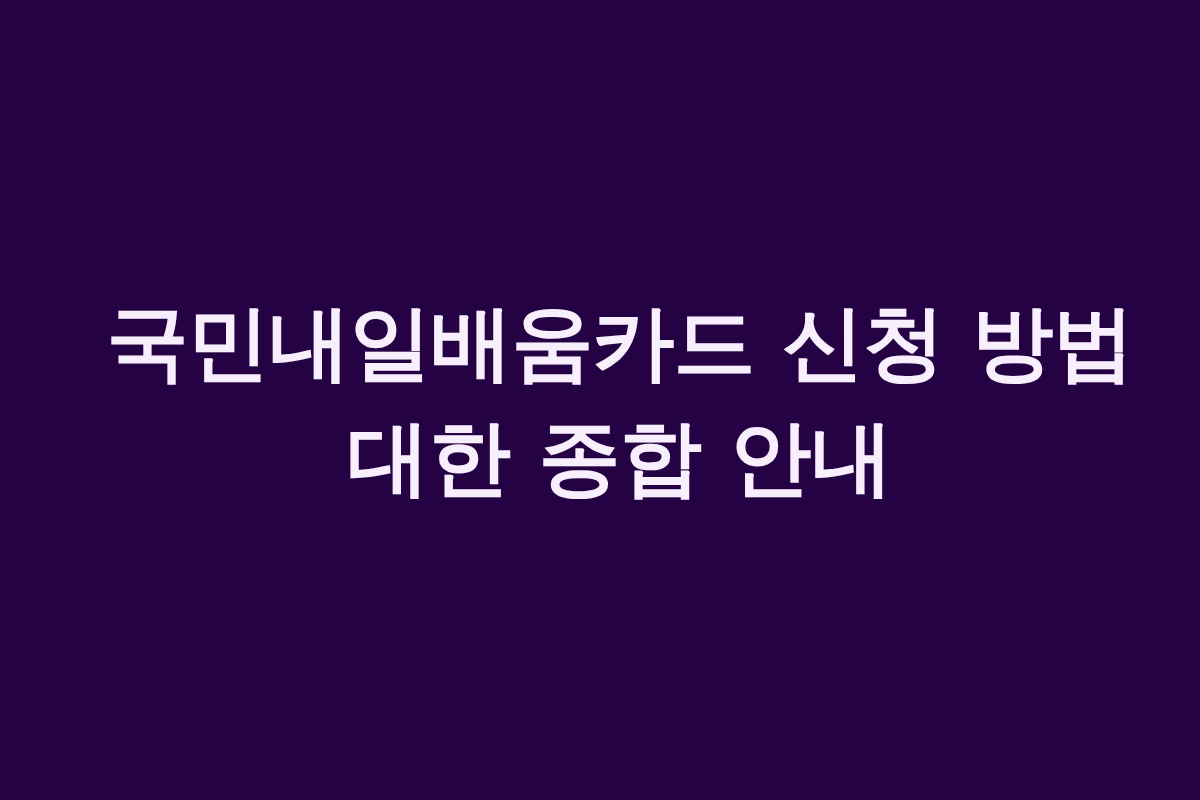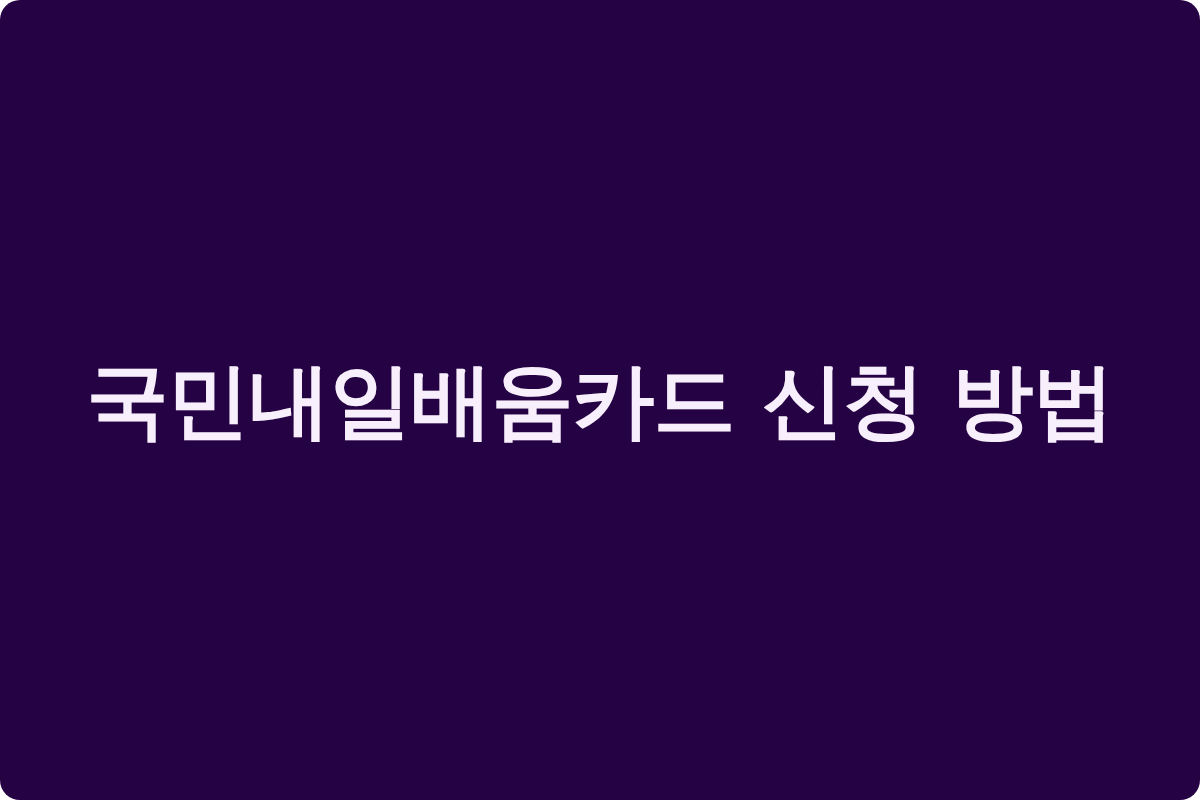--- a/index.html
+++ b/index.html
@@ -17,22 +17,21 @@
 
   
   .banner {
     position: relative;
     box-sizing: border-box;
     width: 1200px;
     height: 800px;
     background-color: #250243;
     display: flex;
     align-items: center;
-    justify-content: center;
-    border-radius: 20px;
+    justify-content: flex-end;
     -webkit-font-smoothing: antialiased;
   }
 
   
   .headline {
     width: 1160px;
     margin: 0;
     padding: 0;
     text-align: center;
     color: #F7EFFB;
@@ -59,16 +58,17 @@
 </head>
 <body>
 
 <div class="banner" style="background-color: rgb(37, 2, 67);">
 
   <h1 class="headline" style="color: rgb(247, 239, 251);">
 
     <span class="headline-line line-wide">국민내일배움카드 신청 방법</span>
 
 
+    <span class="headline-line">대한 종합 안내</span>
 
   </h1>
 
 </div>
 
 </body></html>

